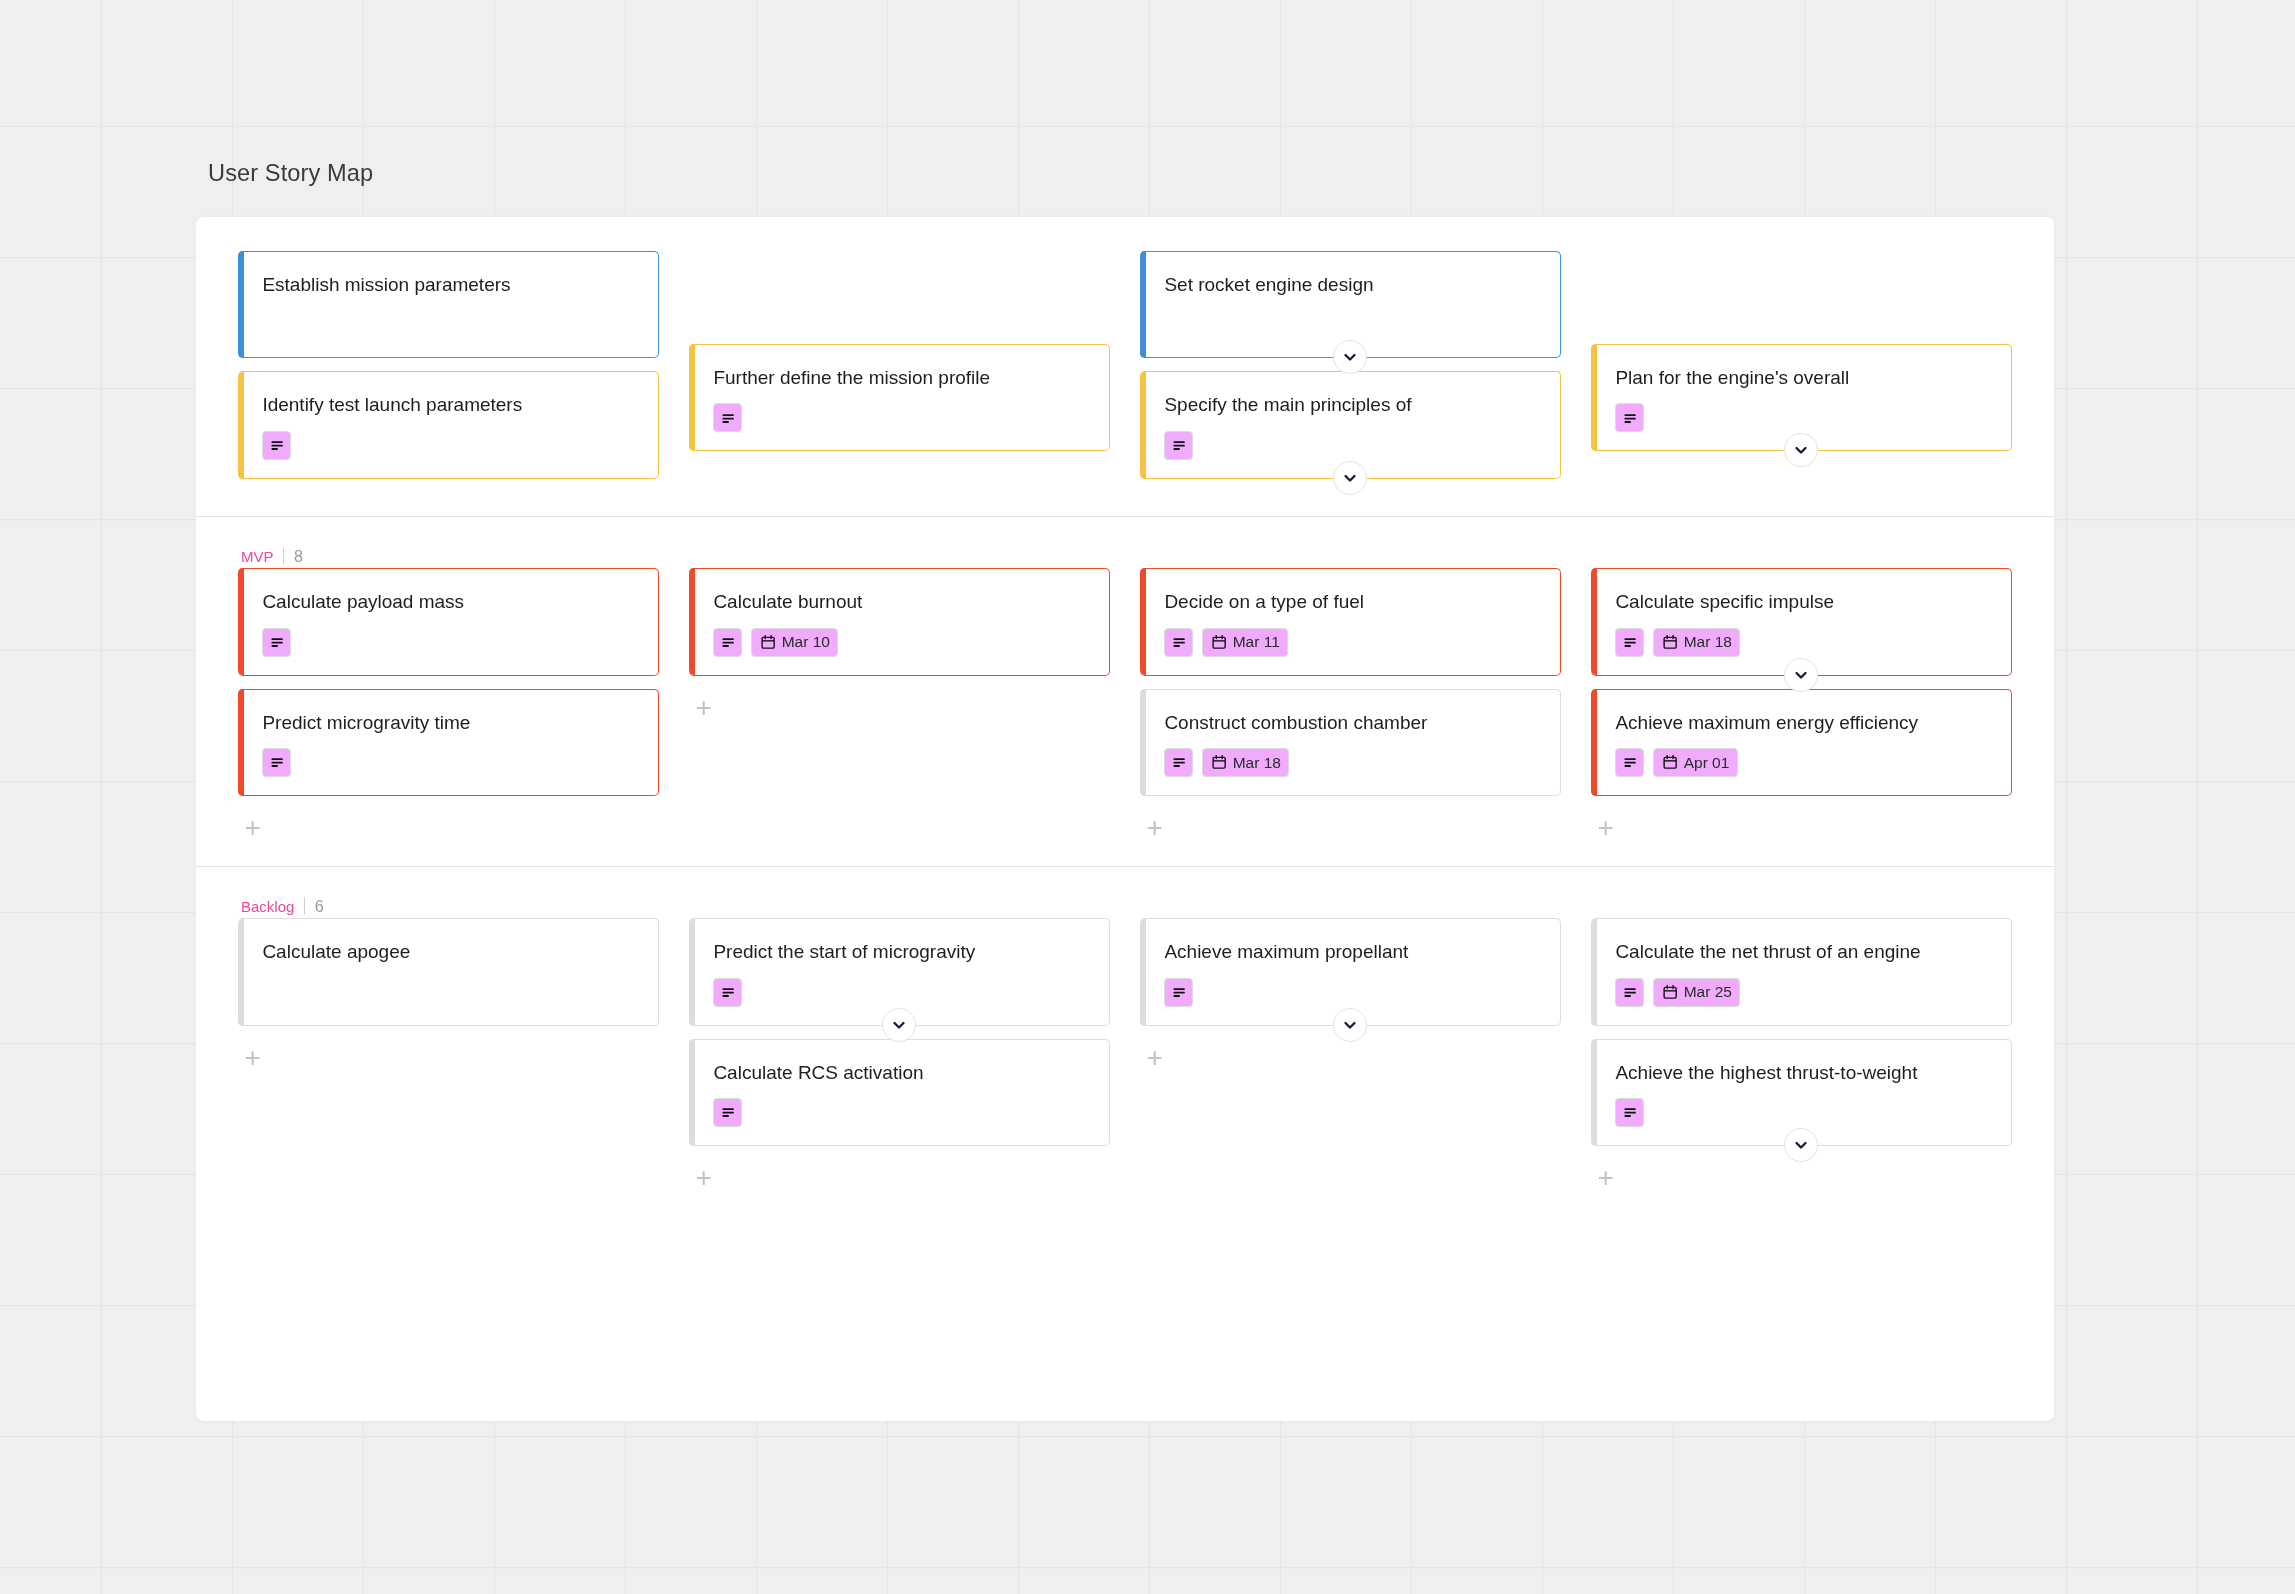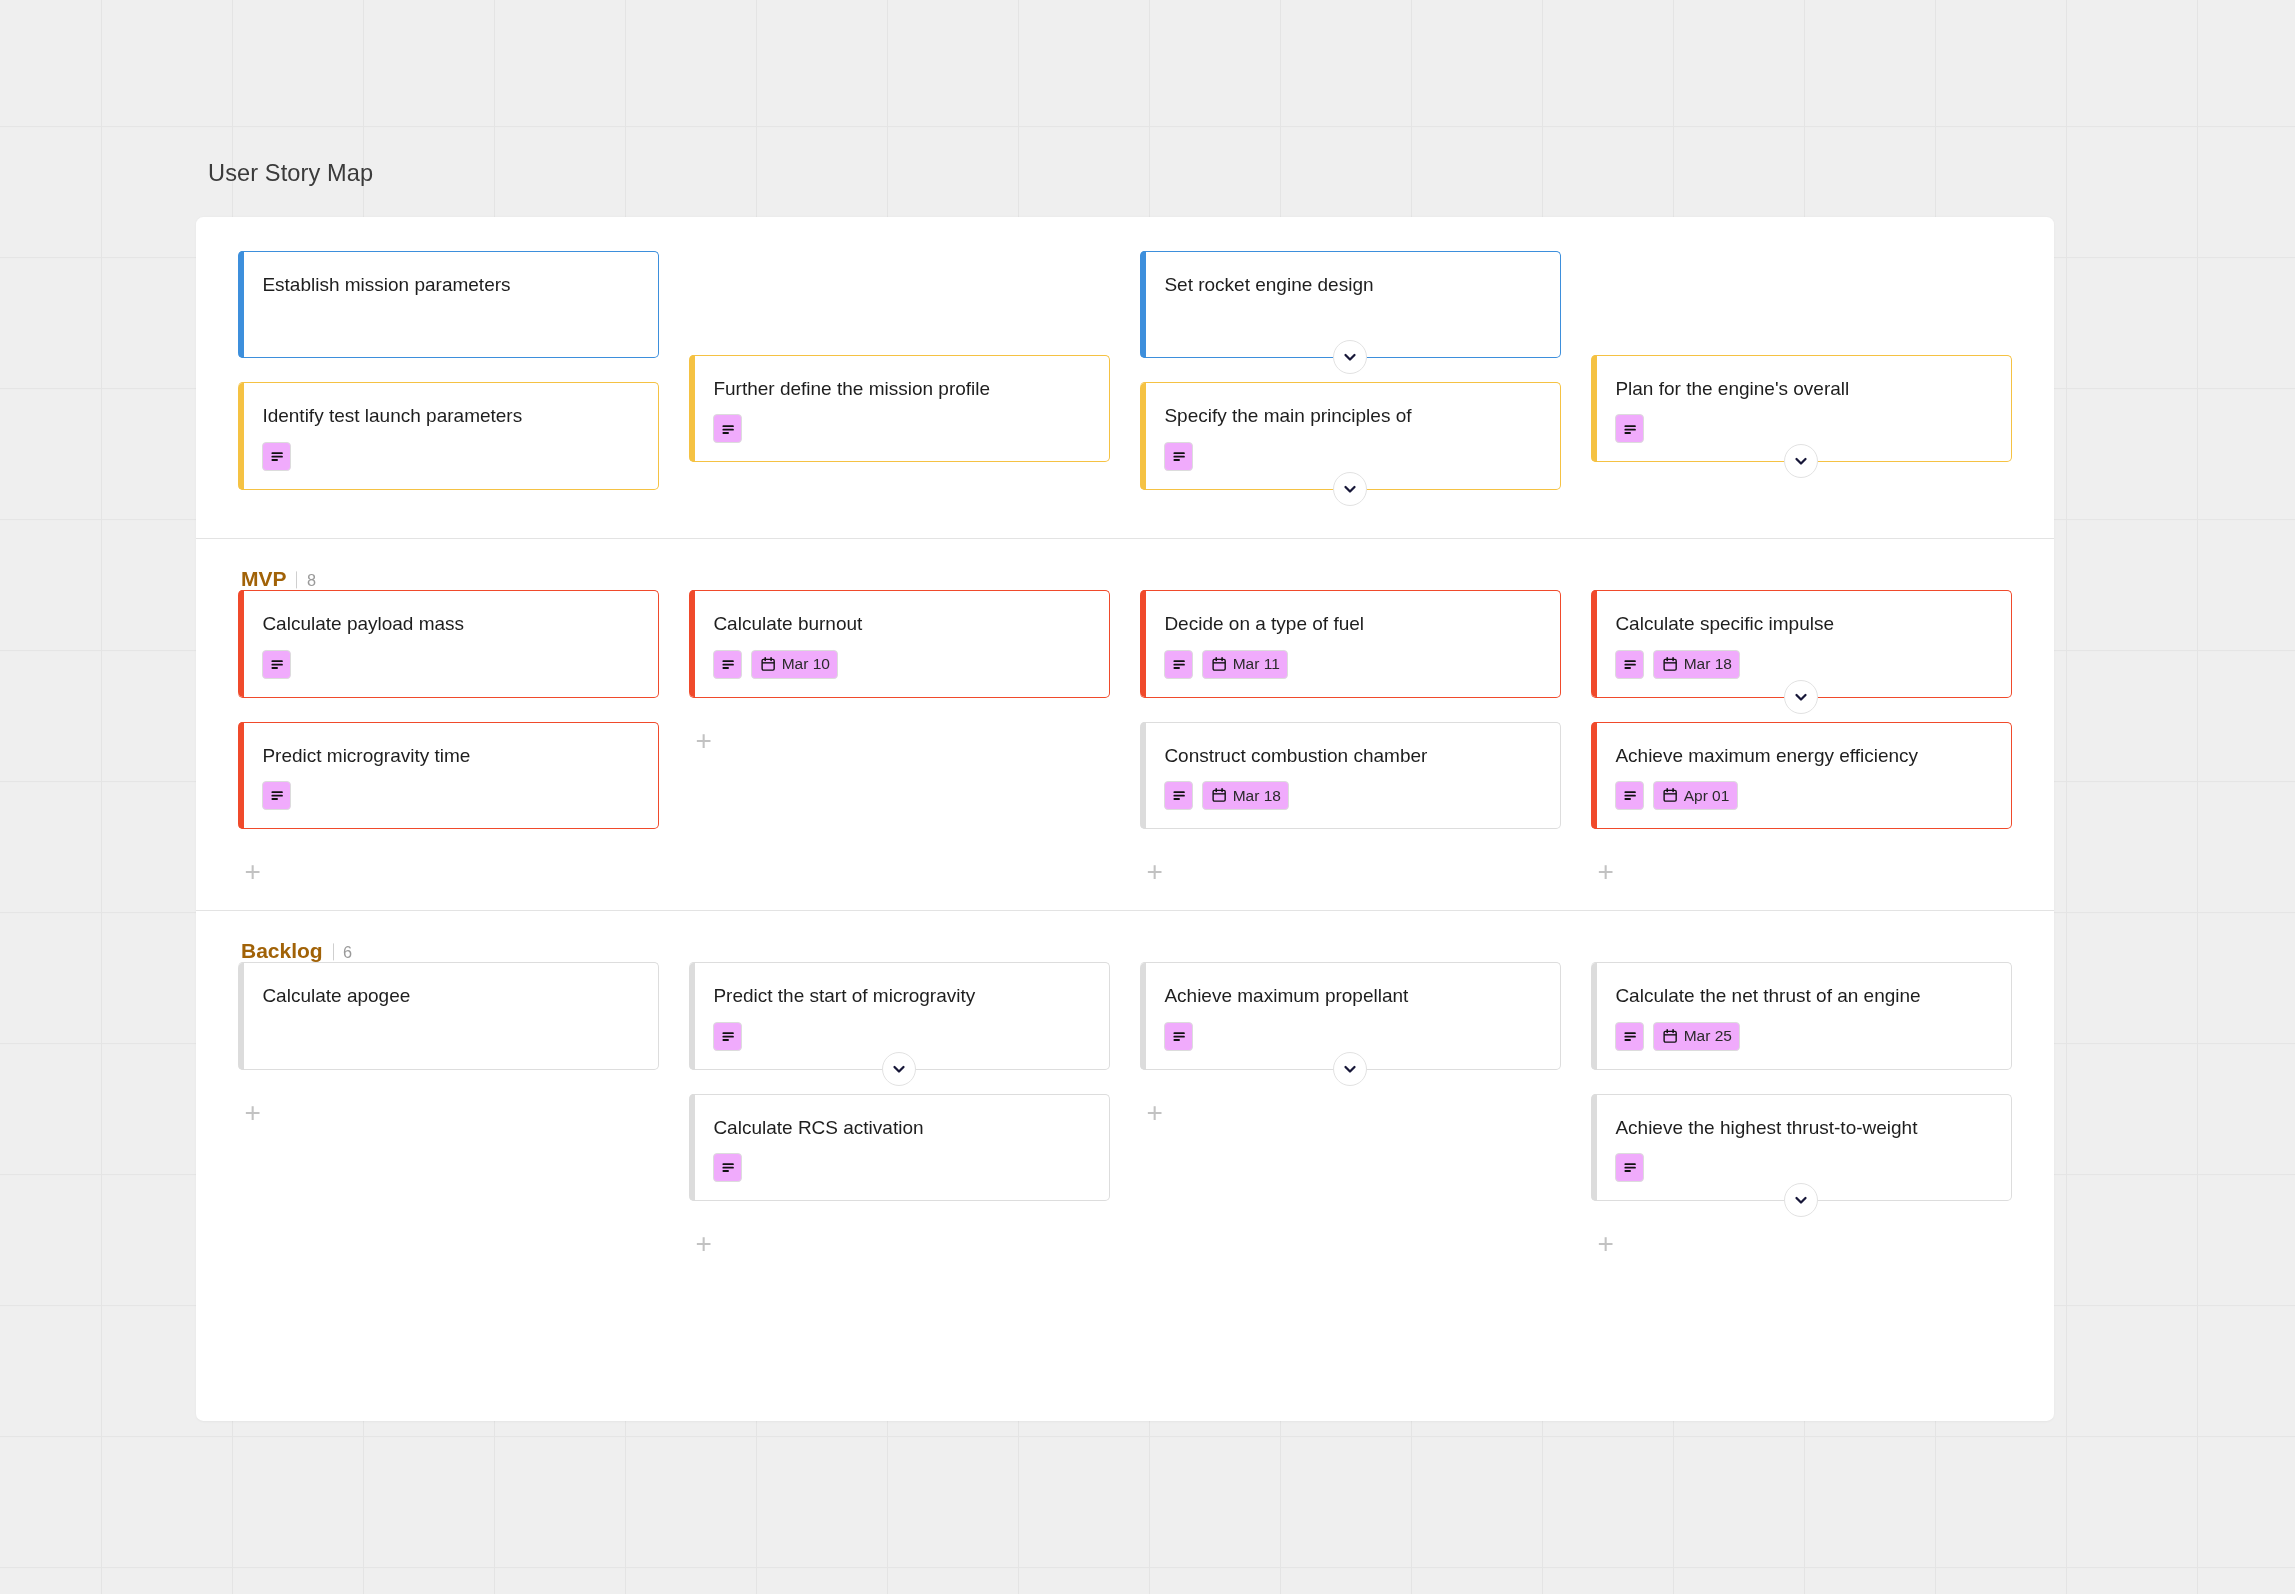--- a/index.html
+++ b/index.html
@@ -48,23 +48,22 @@
   .section + .section { border-top: 0.8px solid #e3e3e3; }
 
   .section-header {
     display: flex;
     align-items: baseline;
     gap: 9.8px;
     padding: 28px 0 0 45px;
     height: 51px;
   }
   .section-header .sec-name {
-    font-size: 21px;
-    color: #a16207;
-    font-weight: bold;
+    font-size: 15px;
+    color: #ec4899;
   }
   .section-header .sec-div {
     display: inline-block;
     width: 0.8px;
     height: 17px;
     background: #cfcfcf;
     transform: translateY(2.4px);
   }
   .section-header .sec-count {
     font-size: 16.3px;
@@ -86,21 +85,21 @@
   }
 
   
   .card {
     position: relative;
     background: #ffffff;
     border-radius: 4.9px;
     border: 0.8px solid #dddddd;
     border-left: none;
     padding: 21px 19.6px 18px 24.4px;
-    margin-bottom: 24px;
+    margin-bottom: 13px;
     min-height: 80px;
   }
   .card::before {
     content: "";
     position: absolute;
     left: 0; top: -0.8px; bottom: -0.8px;
     width: 5.7px;
     border-radius: 4.9px 0 0 4.9px;
     background: #dcdcdc;
   }

